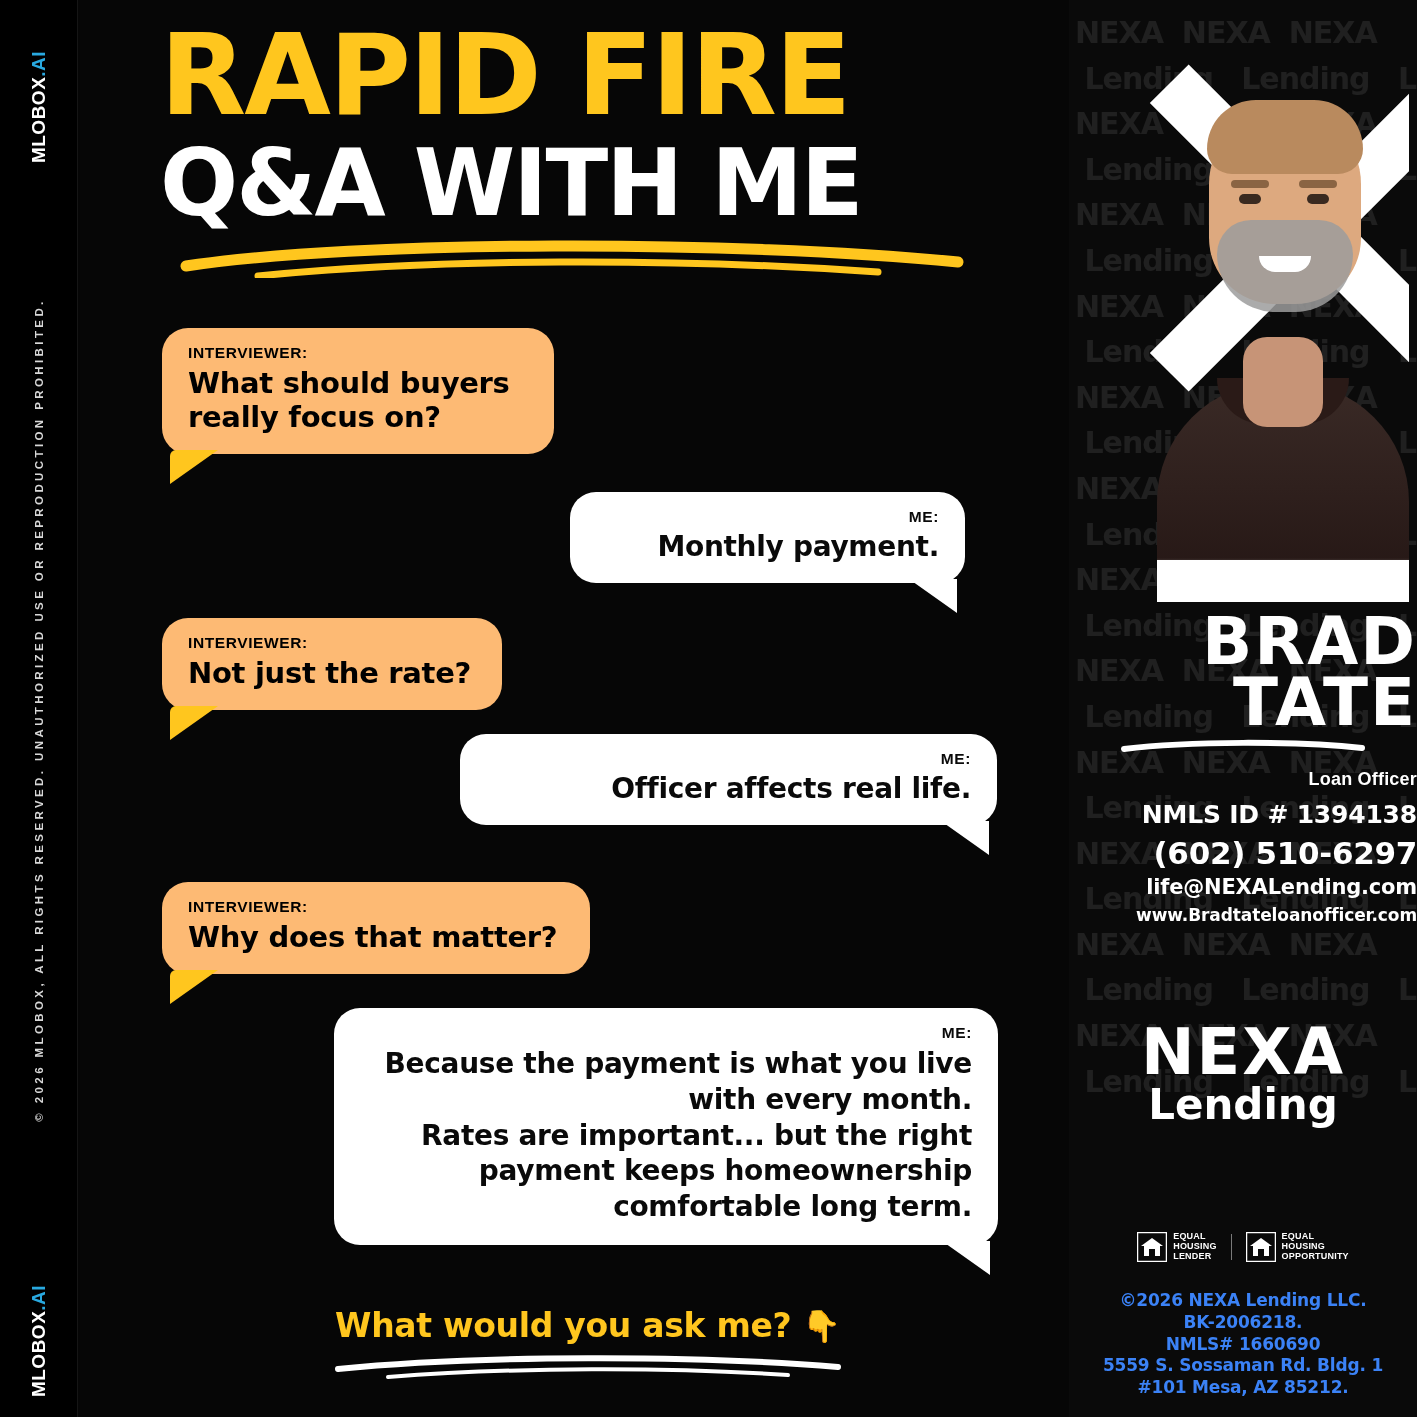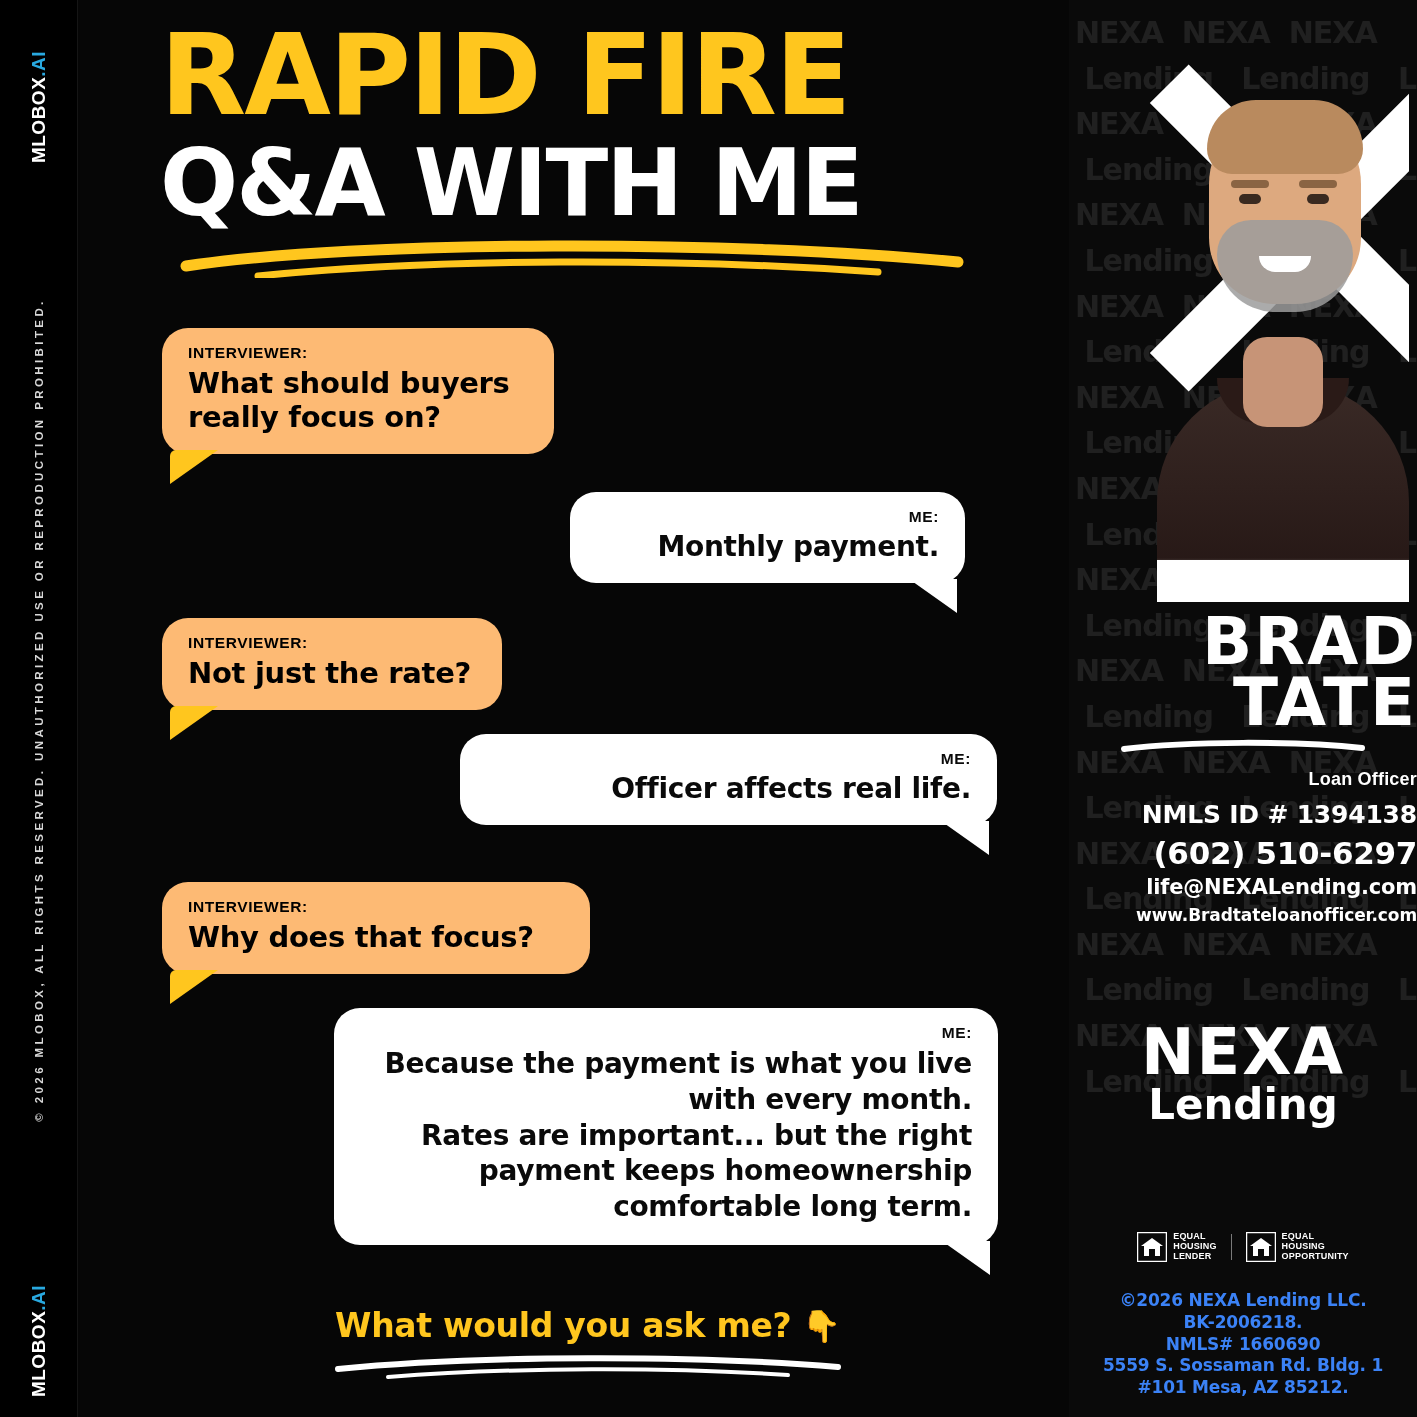--- a/index.html
+++ b/index.html
@@ -375,21 +375,21 @@
   </div>
 
   <div class="bubble a" id="bubble-a2">
     <span class="who">ME:</span>
     <span class="msg">Officer affects real life.</span>
     <span class="tail tail-right"></span>
   </div>
 
   <div class="bubble q" id="bubble-q3">
     <span class="who">INTERVIEWER:</span>
-    <span class="msg">Why does that focus?</span>
+    <span class="msg">Why does that matter?</span>
     <span class="tail tail-left"></span>
   </div>
 
   <div class="bubble a long" id="bubble-a3">
     <span class="who">ME:</span>
     <span class="msg">Because the payment is what you live with every month.
 Rates are important... but the right payment keeps homeownership comfortable long term.</span>
     <span class="tail tail-right"></span>
   </div>
 

